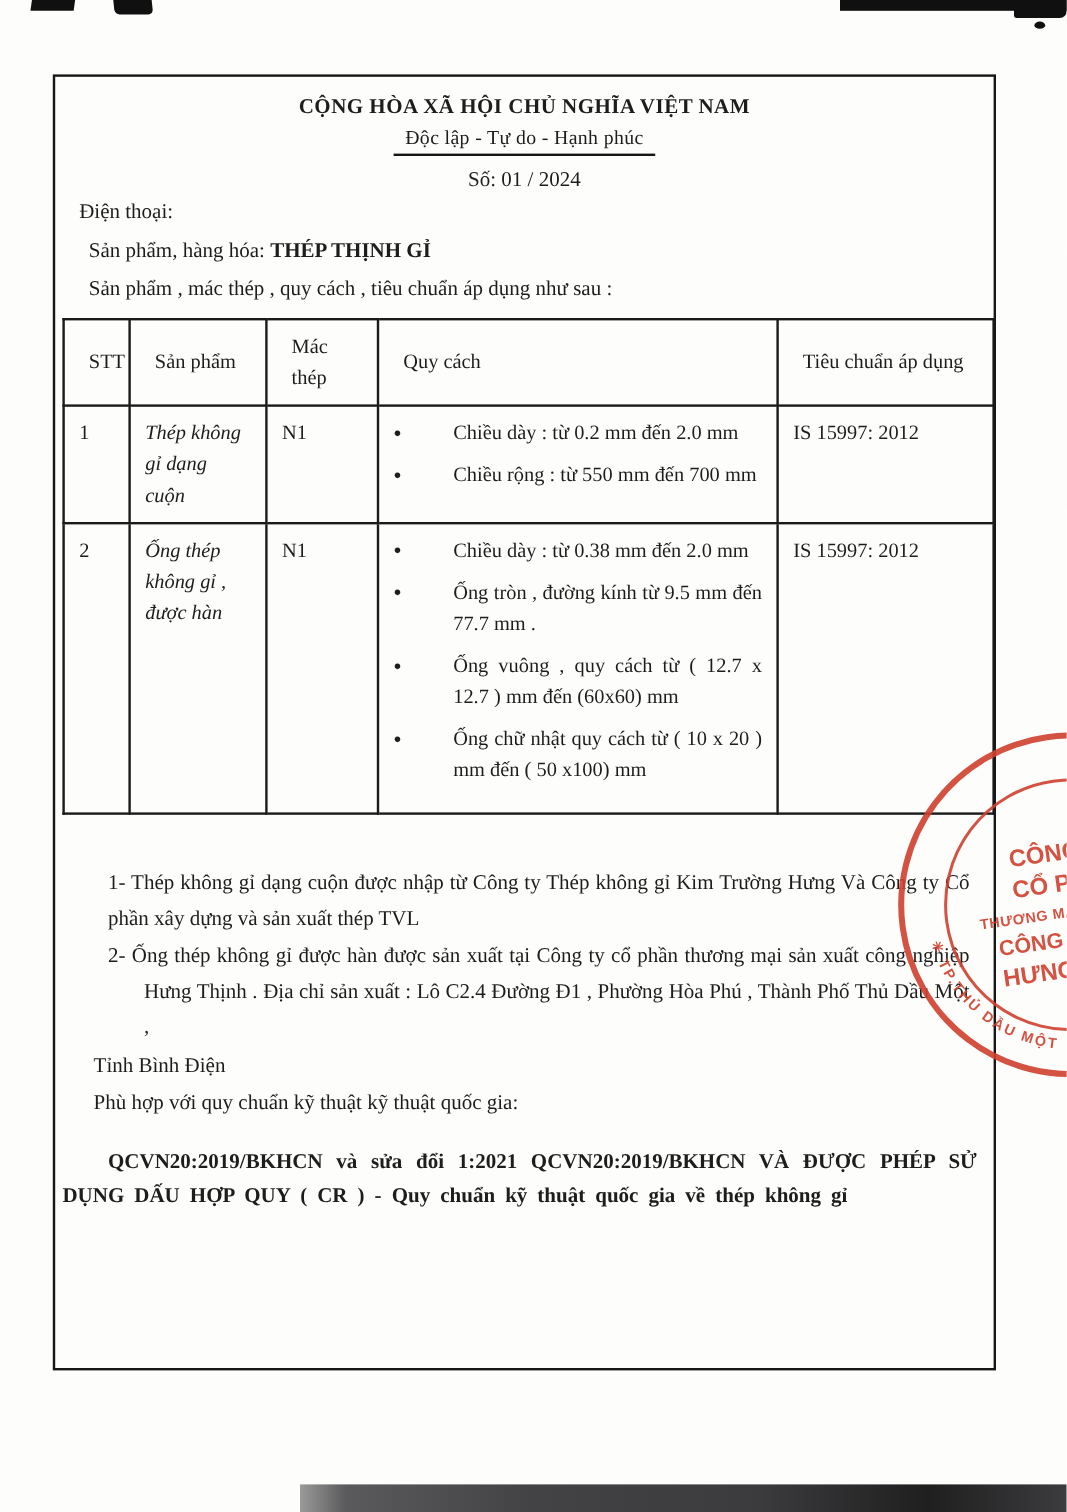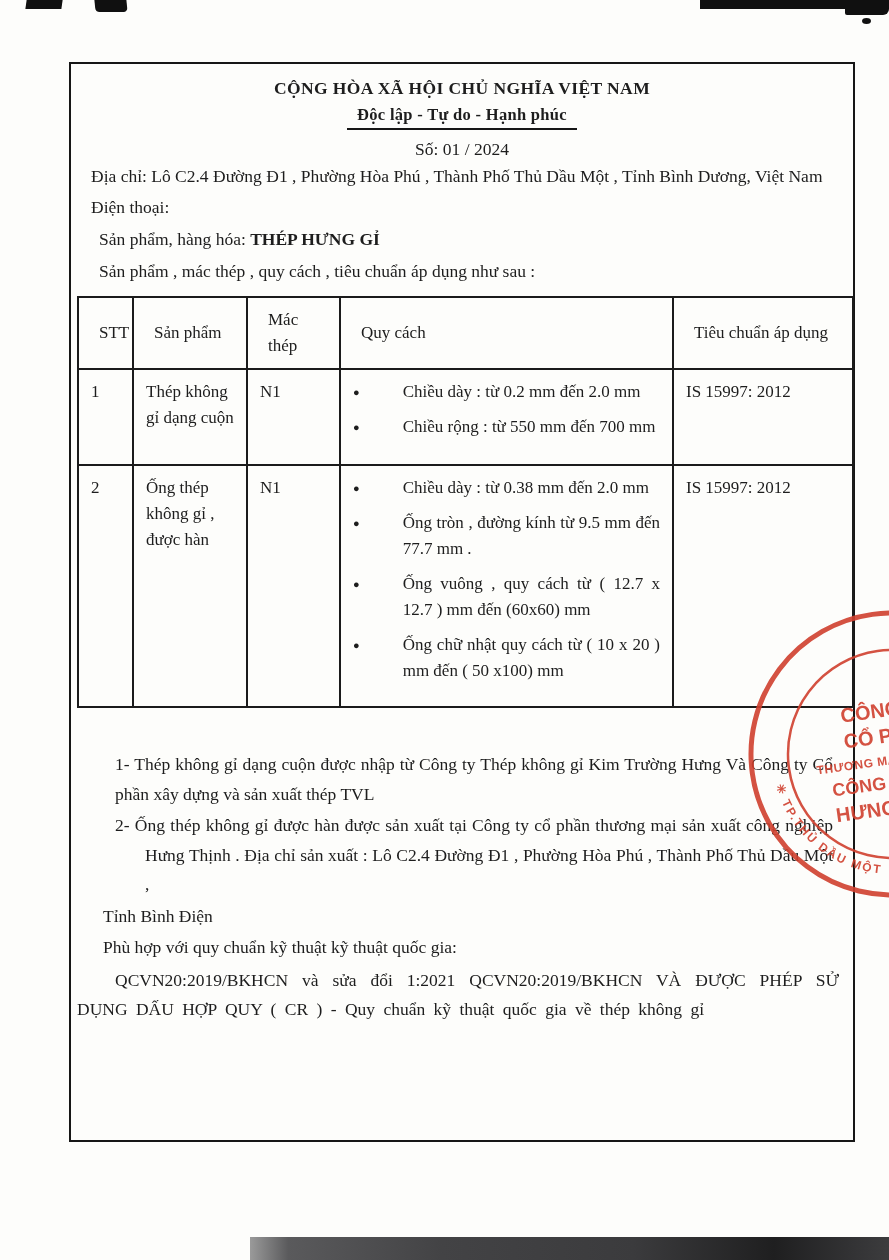--- a/index.html
+++ b/index.html
@@ -21,28 +21,28 @@
   .art-tr  { left:700px; top:0; width:189px; height:9px; }
   .art-tr2 { left:845px; top:0; width:44px;  height:15px; border-radius:0 0 6px 2px; }
   .art-dot { left:862px; top:18px; width:9px; height:6px; border-radius:50%; }
   .art-bottom {
     position:absolute; left:250px; top:1237px; width:639px; height:23px;
     background:linear-gradient(90deg,#9a9a9a 0%, #5a5a5c 6%, #434345 30%, #3b3b3d 60%, #1f1f20 82%, #3c3c3e 100%);
   }
 
   
   .frame {
-    position:absolute; left:69px; top:62px; width:786px; height:1080px;
+    position:absolute; left:44px; top:62px; width:786px; height:1080px;
     border:2px solid #161616;
     padding:14px 20px 0 20px;
   }
   .center { text-align:center; }
   .nat-header { font-size:17.5px; font-weight:bold; letter-spacing:.4px; }
   .motto {
-    display:inline-block; font-size:16.5px; font-weight:bold;
+    display:inline-block; font-size:16.5px; font-weight:normal;
     border-bottom:2.5px solid #161616; padding:2px 10px 3px; margin-top:4px;
     letter-spacing:.3px;
   }
   .title { font-size:22px; font-weight:bold; letter-spacing:.7px; margin-top:25px; }
   .docnum { font-size:17.5px; margin-top:9px; }
 
   .para { font-size:17.5px; line-height:29px; margin-top:2px; }
   .para.first { margin-top:14px; }
   .para.indent { margin-left:8px; margin-top:3px; }
   .bold { font-weight:bold; }
@@ -51,37 +51,37 @@
   table.spec {
     border-collapse:collapse; table-layout:fixed;
     width:775px; margin-left:-14px; margin-top:10px;
   }
   table.spec th, table.spec td {
     border:2px solid #1b1b1b; font-size:17px; font-weight:normal;
     padding:9px 12px; text-align:left; vertical-align:top; line-height:26px;
   }
   table.spec th { vertical-align:middle; height:44px;padding-left:20px; }
   th.c-stt, td.c-stt { text-align:center; }
-  td.c-sp { text-align:justify; }
+  td.c-sp { text-align:justify;font-style:italic; }
   td.c-mt { padding-left:18px; }
   tr.r1 { height:96px; }
   tr.r2 { height:242px; }
   ul.qc { list-style:none; }
   ul.qc li { display:flex; gap:11px; margin-bottom:9px; }
   ul.qc li:last-child { margin-bottom:0; }
   .blt { font-size:11px; line-height:26px; flex:0 0 auto; }
   .qc-t { flex:1 1 auto; text-align:justify;margin-left:32px; }
 
   
   .notes { margin-top:42px; font-size:17.5px; line-height:29.5px; }
   .n1 { margin-left:24px; text-align:justify; }
   .n2 { margin-left:24px; padding-left:30px; text-indent:-30px; text-align:justify; margin-top:2px; }
   .n3 { margin-left:12px; margin-top:2px; }
   .n4 { margin-left:12px; margin-top:2px; }
-  .n5 { margin-left:-14px; margin-right:-6px; text-indent:38px; text-align:justify; word-spacing:4px; margin-top:3px; }
+  .n5 { margin-left:-14px; margin-right:-6px; text-indent:38px; text-align:justify; word-spacing:4px; margin-top:19px;font-weight:bold; }
 
   
   .stamp {
     position:absolute; left:742px; top:604px; width:300px; height:300px;
     transform:rotate(-8deg); opacity:.9; pointer-events:none;
   }
   .stamp text { fill:#d0402e; font-family:"Liberation Sans", sans-serif; font-weight:bold; }
   .st-big   { font-size:20px; }
   .st-mid   { font-size:18px; }
   .st-small { font-size:12px; letter-spacing:.5px; }
@@ -103,23 +103,22 @@
 
     <div class="center">
       <div class="nat-header">CỘNG HÒA XÃ HỘI CHỦ NGHĨA VIỆT NAM</div>
       <div><span class="motto">Độc lập - Tự do - Hạnh phúc</span></div>
     </div>
 
     <div class="center">
       <div class="docnum">Số: 01 / 2024</div>
     </div>
 
-    <div class="para">Địa chỉ: Lô C2.4 Đường Đ1 , Phường Hòa Phú , Thành Phố Thủ Dầu Một , Tỉnh Bình Dương, Việt Nam</div>
     <div class="para">Điện thoại:</div>
-    <div class="para indent"><span>Sản phẩm, hàng hóa: </span><span class="bold">THÉP HƯNG GỈ</span></div>
+    <div class="para indent"><span>Sản phẩm, hàng hóa: </span><span class="bold">THÉP THỊNH GỈ</span></div>
     <div class="para indent">Sản phẩm , mác thép , quy cách , tiêu chuẩn áp dụng như sau :</div>
 
     <table class="spec">
       <colgroup>
         <col style="width:55px">
           <col style="width:114px">
           <col style="width:93px">
           <col style="width:333px">
           <col style="width:180px">
       </colgroup>

